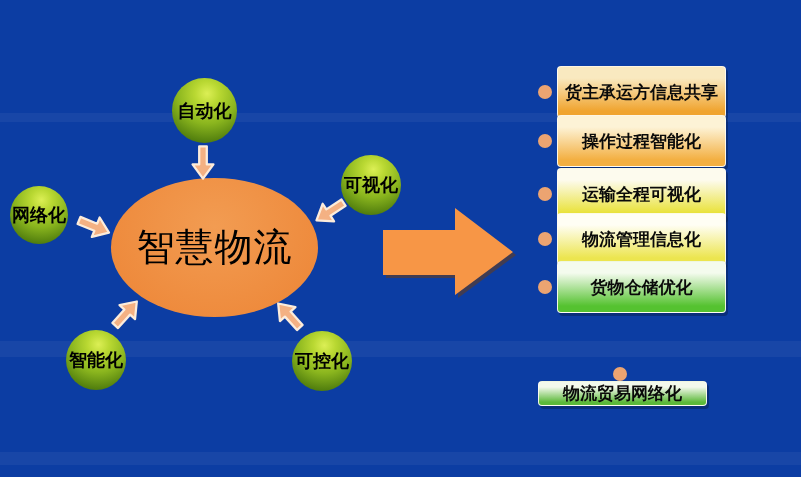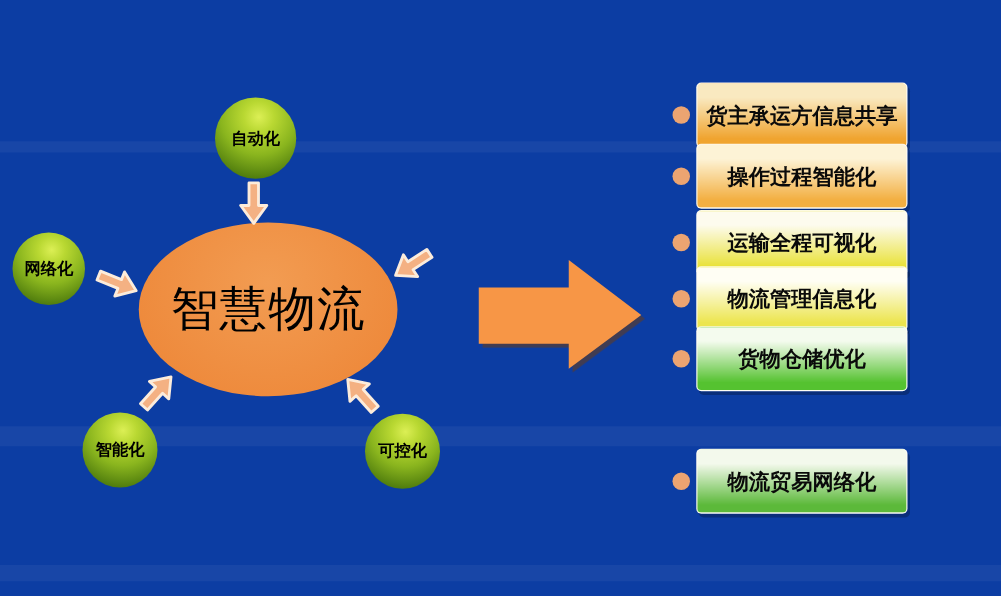--- a/index.html
+++ b/index.html
@@ -28,21 +28,21 @@
   }
   
   .sphere{
     position:absolute;border-radius:50%;
     background:radial-gradient(circle at 54% 24%,
       var(--sp-hi,#dcef55) 0%, #b9d832 20%, var(--sp-mid,#8ab51e) 50%,
       #527f0e 80%, var(--sp-dark,#2f5407) 100%);
     display:flex;align-items:center;justify-content:center;
   }
   .sphere-label{
-    font-size:13px;font-weight:bold;color:#000;white-space:nowrap;
+    font-size:18px;font-weight:bold;color:#000;white-space:nowrap;
   }
   
   .sarrow{position:absolute;width:38px;height:27px;}
   .sarrow svg{display:block;width:100%;height:100%;overflow:visible;}
   
   .big-arrow{position:absolute;left:383px;top:208px;width:130px;height:87px;}
   .big-arrow svg{display:block;overflow:visible;}
   
   .list-row{
     position:absolute;left:538px;height:36px;
@@ -75,20 +75,23 @@
 
   <div class="ellipse">
     <span class="ellipse-label">智慧物流</span>
   </div>
 
   <div class="sphere" style="left:172px;top:78px;width:65px;height:65px;">
     <span class="sphere-label">自动化</span>
   </div>
   <div class="sphere" style="left:10px;top:186px;width:58px;height:58px;">
     <span class="sphere-label">网络化</span>
+  </div>
+  <div class="sphere" style="left:341px;top:155px;width:60px;height:60px;">
+    <span class="sphere-label">可视化</span>
   </div>
   <div class="sphere" style="left:66px;top:330px;width:60px;height:60px;">
     <span class="sphere-label">智能化</span>
   </div>
   <div class="sphere" style="left:292px;top:331px;width:60px;height:60px;">
     <span class="sphere-label">可控化</span>
   </div>
 
   <div class="sarrow" style="left:184px;top:149px;transform:rotate(90deg);">
     <svg viewBox="0 0 40 28">
@@ -145,20 +148,20 @@
     <div class="pill" style="background: linear-gradient(rgb(255, 254, 244) 0%, rgb(255, 254, 244) 22%, rgb(236, 229, 79) 88%);">
       <span class="pill-label">物流管理信息化</span>
     </div>
   </div>
   <div class="list-row" style="top:269px;">
     <span class="bullet"></span>
     <div class="pill" style="background: linear-gradient(rgb(244, 251, 238) 0%, rgb(244, 251, 238) 22%, rgb(85, 194, 48) 88%);">
       <span class="pill-label">货物仓储优化</span>
     </div>
   </div>
-  <div class="list-row" style="top:367px;">
+  <div class="list-row" style="top:367px;flex-direction:column;">
     <span class="bullet"></span>
     <div class="pill" style="background: linear-gradient(rgb(243, 249, 236) 0%, rgb(243, 249, 236) 22%, rgb(92, 185, 58) 88%);">
       <span class="pill-label">物流贸易网络化</span>
     </div>
   </div>
 
 </div>
 
 </body></html>

